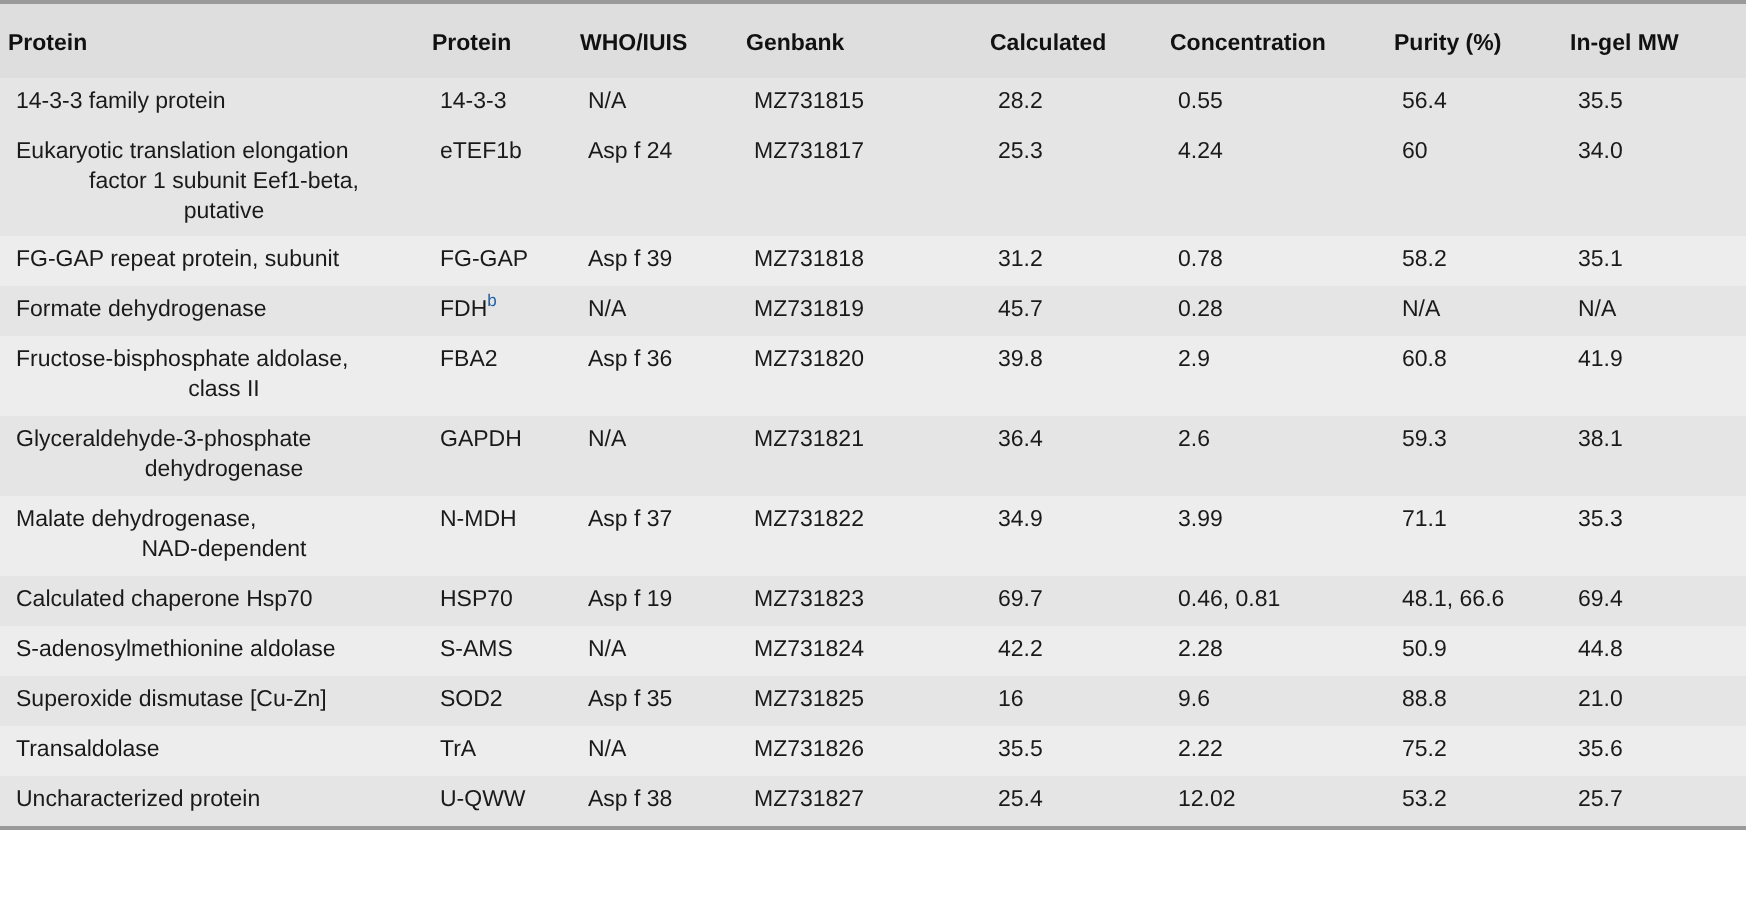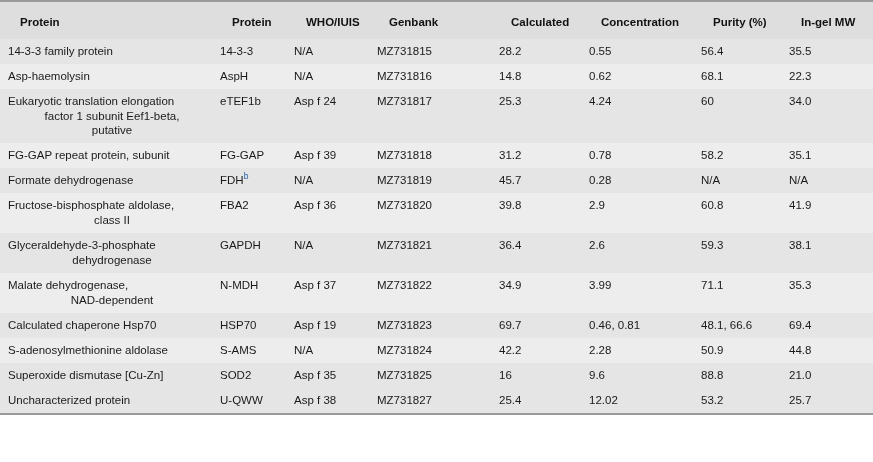--- a/index.html
+++ b/index.html
@@ -26,21 +26,21 @@
     table-layout: fixed;
     font-size: 11.5px;
     color: #1a1a1a;
   }
   table.data-table thead th {
     background: #dedede;
     text-align: left;
     vertical-align: bottom;
     font-weight: bold;
     font-size: 11.5px;
-    padding: 6px 8px 9px 20px;
+    padding: 6px 8px 9px 4px;
     line-height: 1.28;
     color: #111111;
     border-top: 2px solid #9a9a9a;
     border-bottom: 1px solid #b5b5b5;
     margin-top: 28px;
   }
   table.data-table thead tr.head-top th {
     padding-top: 13px;
     border-bottom: none;
   }
@@ -121,32 +121,20 @@
             <span class="wrap2"><span>14-3-3 family protein</span></span>
           </td>
         <td><span>14-3-3</span></td>
         <td><span>N/A</span></td>
         <td><span>MZ731815</span></td>
         <td><span>28.2</span></td>
         <td><span>0.55</span></td>
         <td><span>56.4</span></td>
         <td><span>35.5</span></td>
       </tr>
-      <tr class="alt">
-        <td>
-            <span class="wrap2"><span>Asp-haemolysin</span></span>
-          </td>
-        <td><span>AspH</span></td>
-        <td><span>N/A</span></td>
-        <td><span>MZ731816</span></td>
-        <td><span>14.8</span></td>
-        <td><span>0.62</span></td>
-        <td><span>68.1</span></td>
-        <td><span>22.3</span></td>
-      </tr>
       <tr class="plain">
         <td>
           <span class="wrap2">
             <span>Eukaryotic translation elongation</span>
             <span class="cont">factor 1 subunit Eef1-beta,</span>
             <span class="cont">putative</span>
           </span>
         </td>
         <td><span>eTEF1b</span></td>
         <td><span>Asp f 24</span></td>
@@ -254,20 +242,32 @@
             <span class="wrap2"><span>Superoxide dismutase [Cu-Zn]</span></span>
           </td>
         <td><span>SOD2</span></td>
         <td><span>Asp f 35</span></td>
         <td><span>MZ731825</span></td>
         <td><span>16</span></td>
         <td><span>9.6</span></td>
         <td><span>88.8</span></td>
         <td><span>21.0</span></td>
       </tr>
+      <tr class="alt">
+        <td>
+            <span class="wrap2"><span>Transaldolase</span></span>
+          </td>
+        <td><span>TrA</span></td>
+        <td><span>N/A</span></td>
+        <td><span>MZ731826</span></td>
+        <td><span>35.5</span></td>
+        <td><span>2.22</span></td>
+        <td><span>75.2</span></td>
+        <td><span>35.6</span></td>
+      </tr>
       <tr class="plain last">
         <td>
             <span class="wrap2"><span>Uncharacterized protein</span></span>
           </td>
         <td><span>U-QWW</span></td>
         <td><span>Asp f 38</span></td>
         <td><span>MZ731827</span></td>
         <td><span>25.4</span></td>
         <td><span>12.02</span></td>
         <td><span>53.2</span></td>

